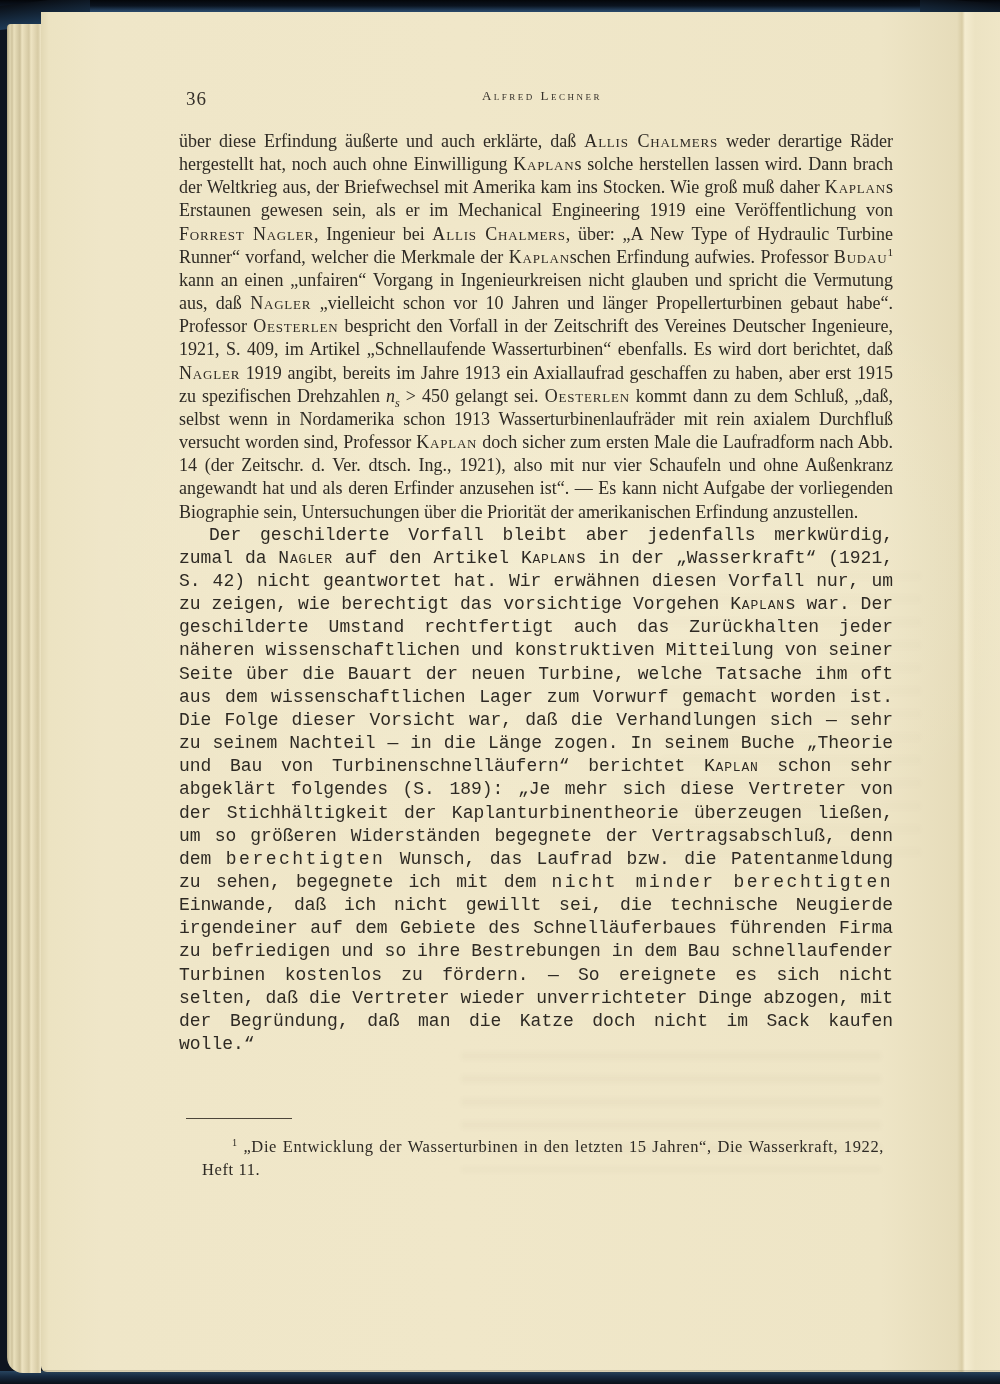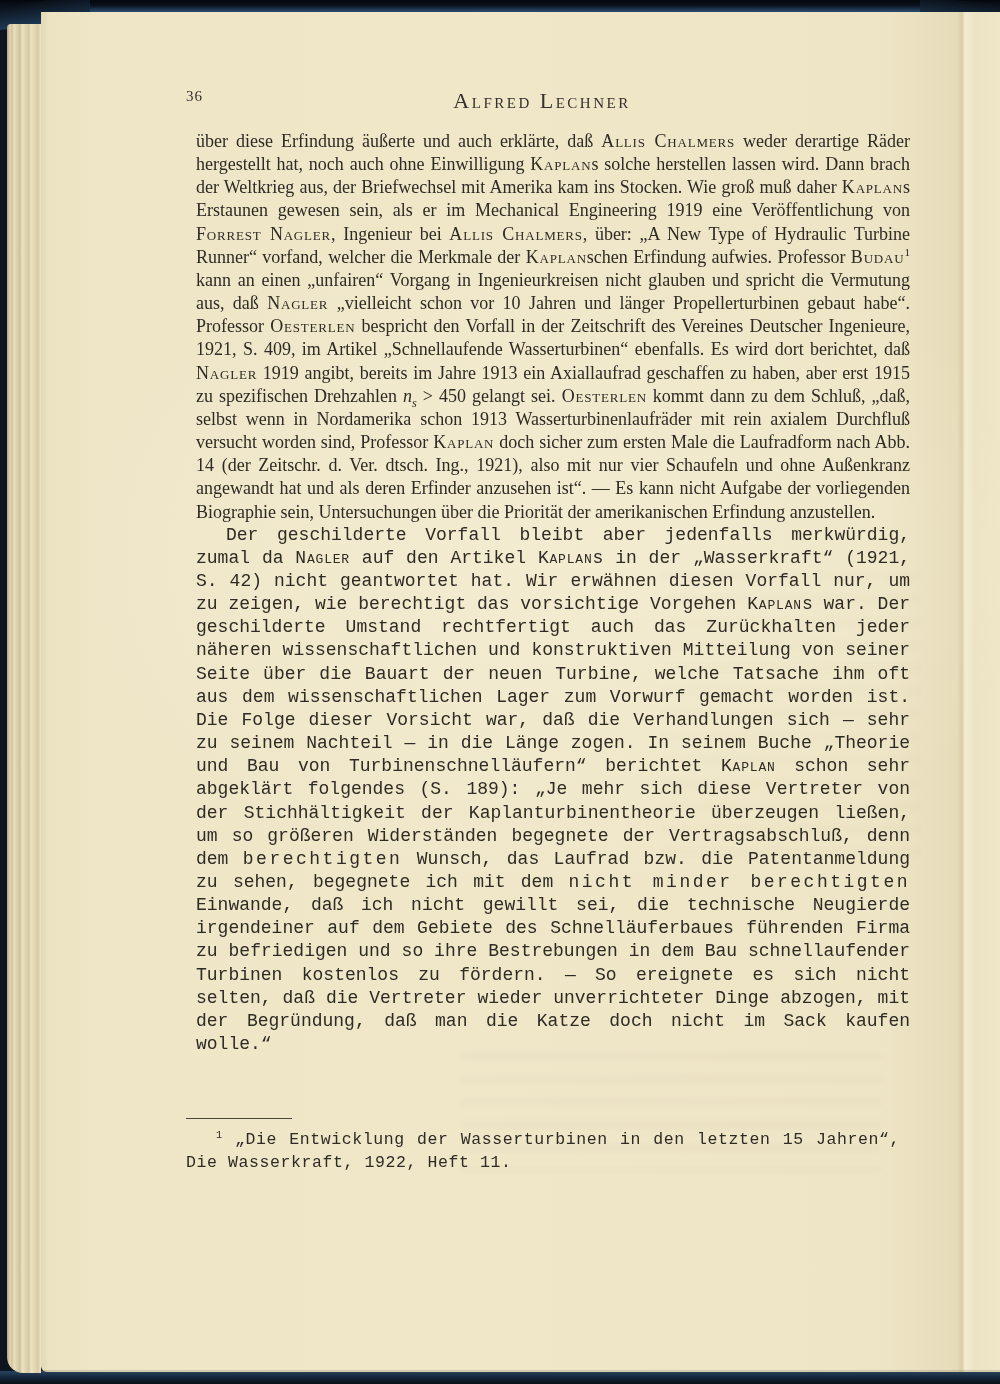--- a/index.html
+++ b/index.html
@@ -70,48 +70,48 @@
     filter:blur(2px);opacity:.35;
   }
   .ghost-a{left:420px;top:1040px;width:420px;height:120px;}
   .ghost-b{left:620px;top:560px;width:260px;height:300px;opacity:.18;}
   
   .header-row{
     position:absolute;left:145px;top:76px;width:712px;height:26px;
     color:#35302a;
   }
   .page-number{
-    position:absolute;left:0;top:0;font-size:15px;letter-spacing:1px;
+    position:absolute;left:0;top:0;font-size:19px;letter-spacing:1px;
   }
   .running-header{
     position:absolute;left:0;top:0;width:100%;text-align:center;
-    font-variant:small-caps;font-size:22px;letter-spacing:2.5px;
+    font-variant:small-caps;font-size:13px;letter-spacing:2.5px;
   }
   .body-text{
-    position:absolute;left:155px;top:118px;width:714px;height:1000px;
+    position:absolute;left:138px;top:118px;width:714px;height:1000px;
     font-size:18px;line-height:23.15px;color:#2e2a24;
     text-align:justify;overflow:hidden;
   }
   .body-text p{margin:0;padding:0;hyphens:auto;-webkit-hyphens:auto;}
   .body-text p.indent{text-indent:30px;font-family:Liberation Mono, monospace;}
   .sc{font-variant:small-caps;letter-spacing:0.8px;}
   .sp{letter-spacing:2.5px;}
   sup{font-size:62%;line-height:0;}
   sub{font-size:68%;line-height:0;font-style:italic;}
   i{font-style:italic;}
   .footnote-block{
     position:absolute;left:145px;top:1106px;width:714px;color:#2e2a24;
   }
   .footnote-rule{
     width:106px;height:0;border:0;border-top:1.6px solid #4c453a;
     margin:0 0 9px 0;
   }
   .footnote-text{
-    margin:0;font-size:16.5px;line-height:23px;text-align:justify;
-    text-indent:30px;letter-spacing:0.6px;hyphens:auto;font-family:Liberation Mono, monospace;
+    margin:16px;font-size:16.5px;line-height:23px;text-align:justify;
+    text-indent:30px;letter-spacing:0.6px;hyphens:auto;
   }
 </style>
 </head>
 <body>
 
 <div class="cover-top"></div>
 <div class="cover-corner-tl"></div>
 <div class="cover-corner-tr"></div>
 <div class="cover-bottom"></div>
 

